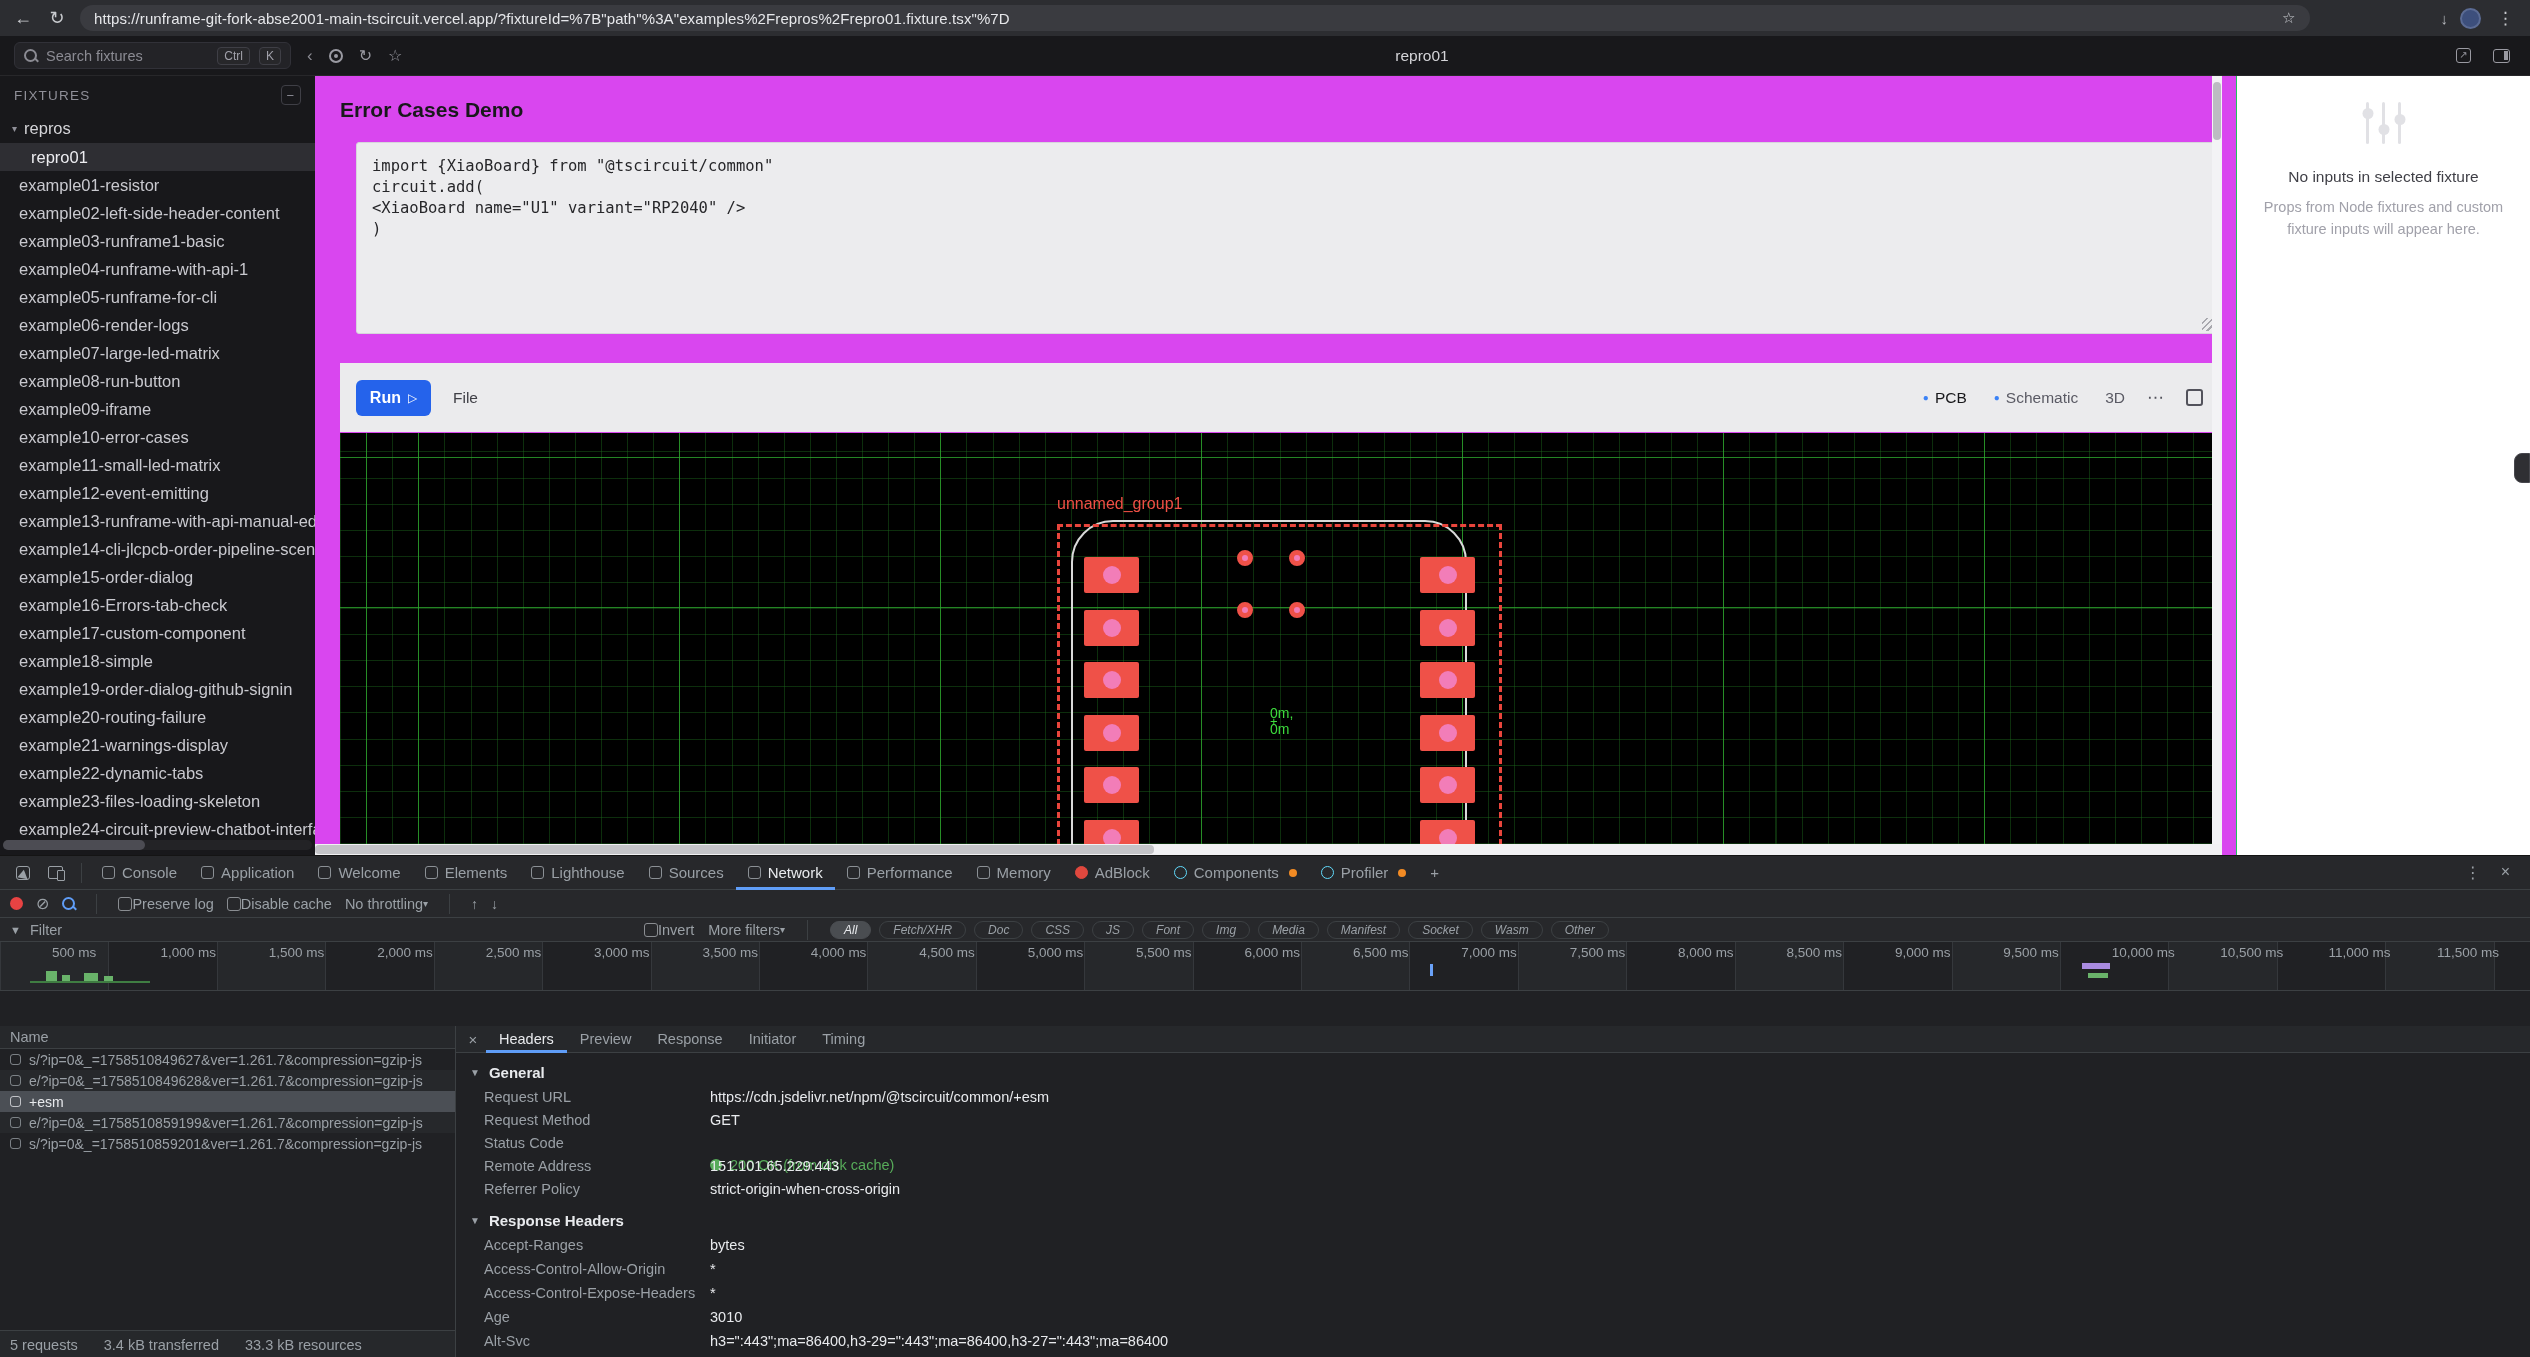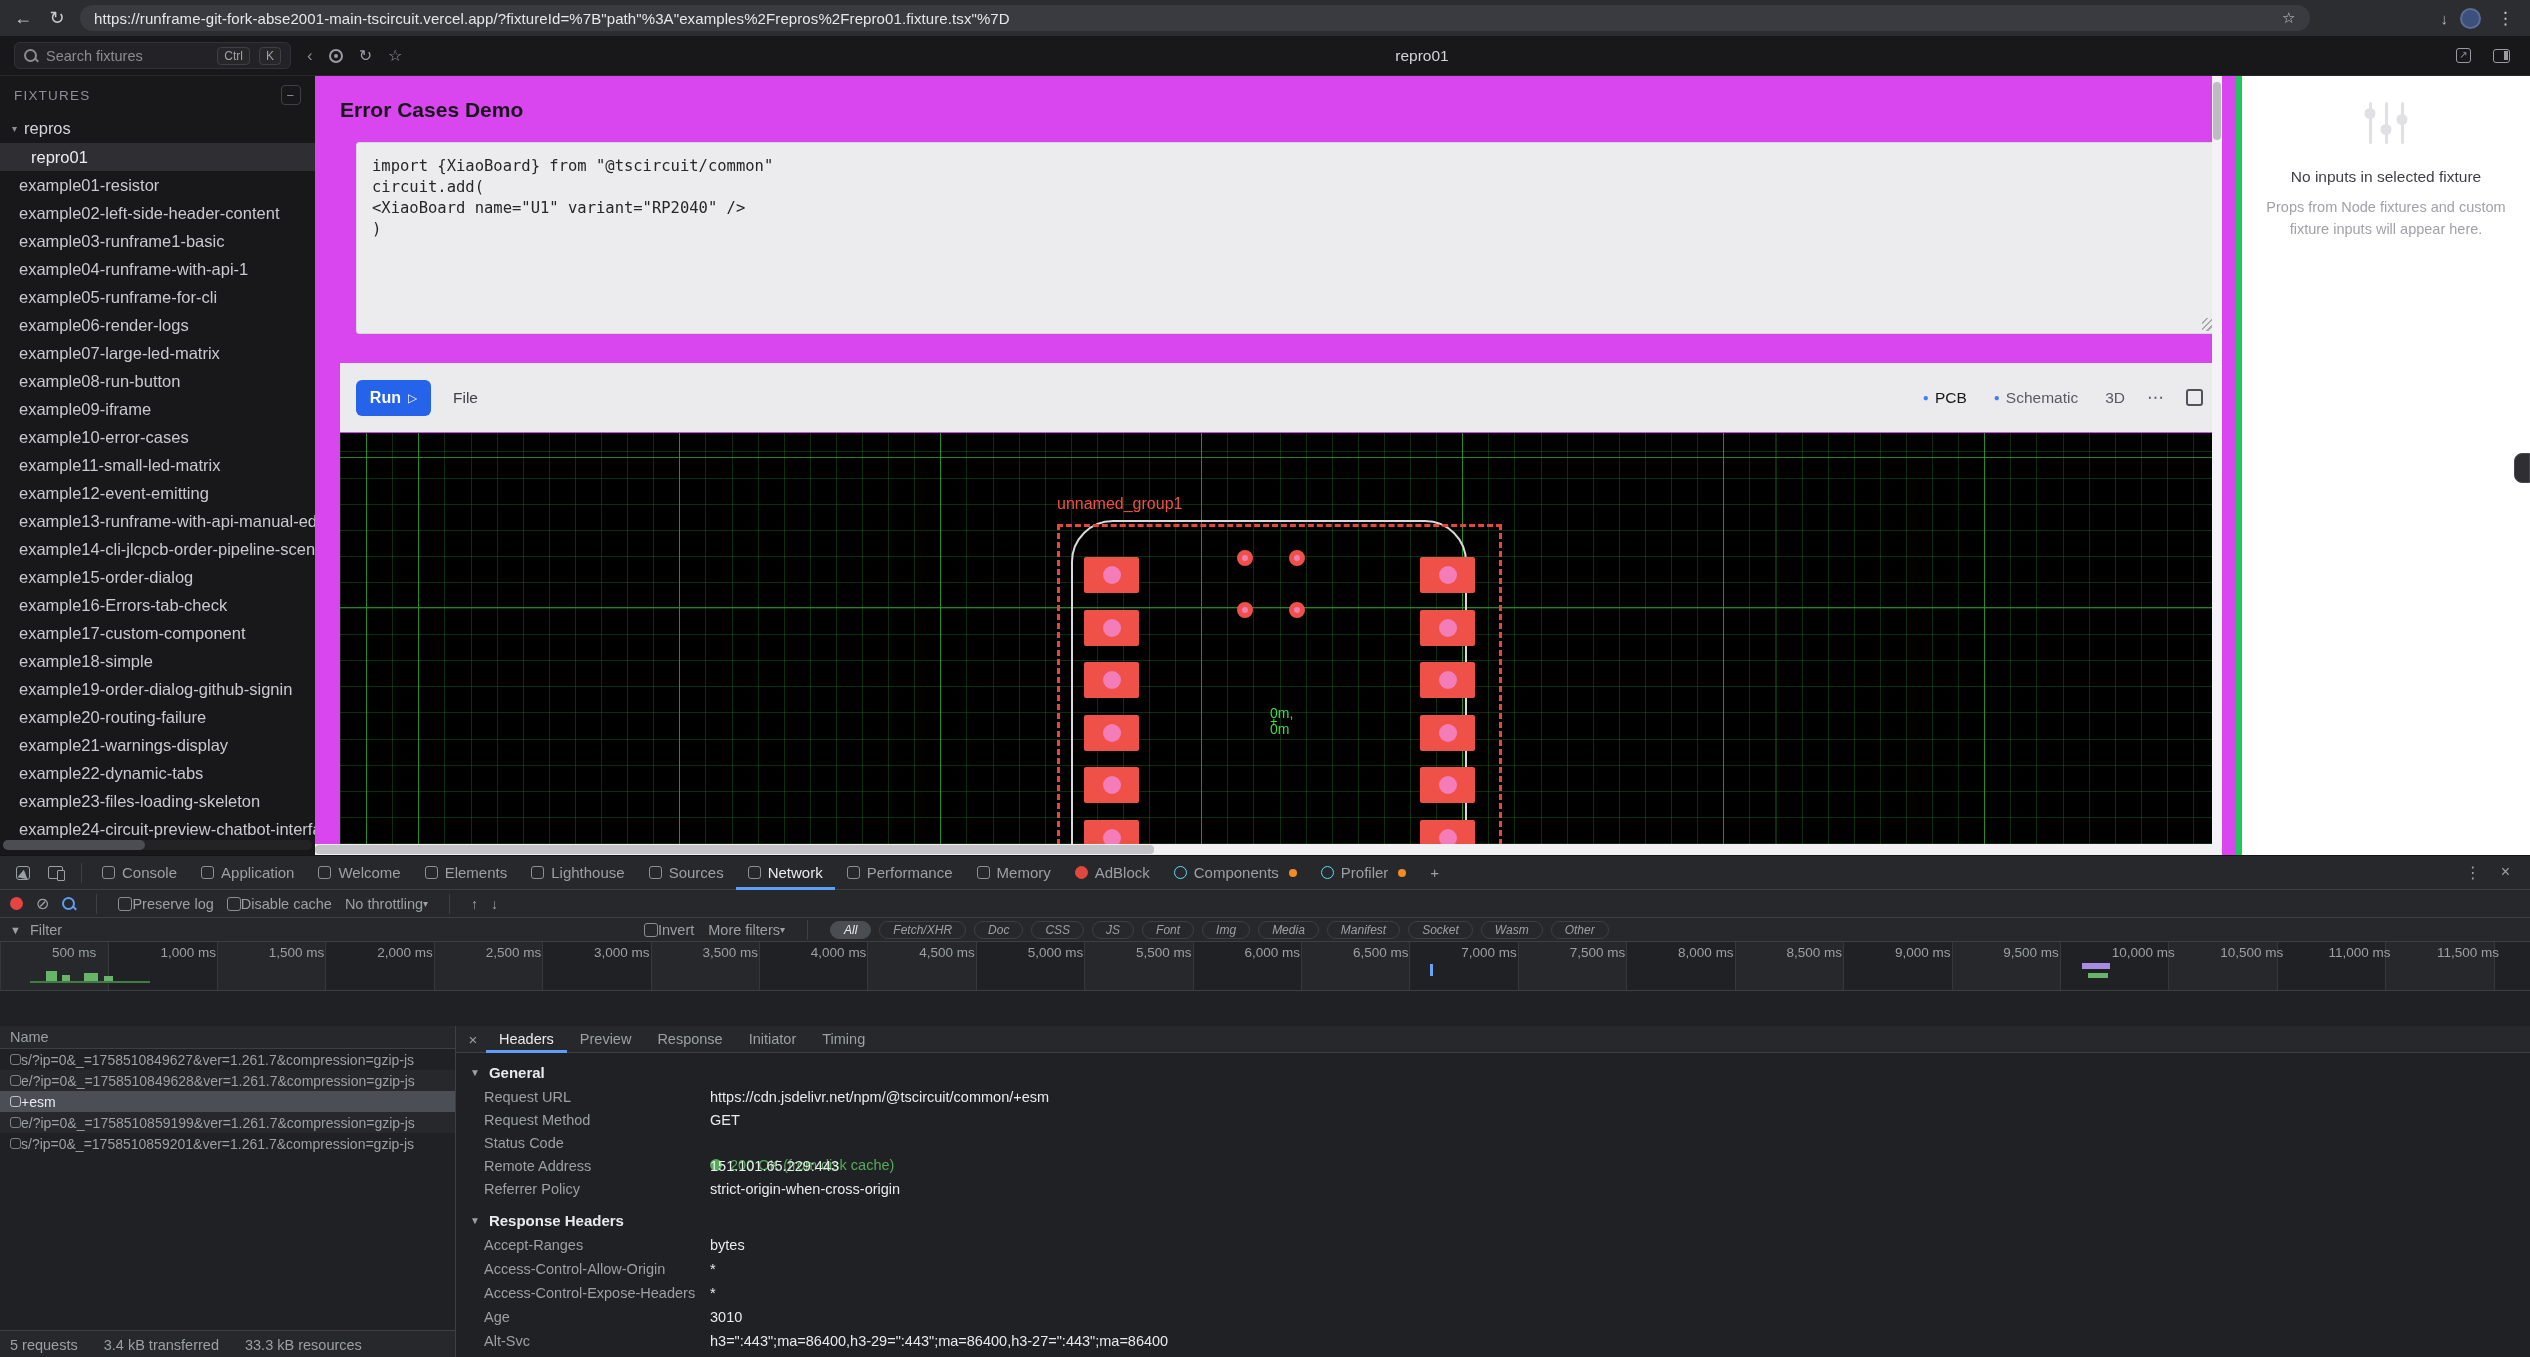--- a/index.html
+++ b/index.html
@@ -99,21 +99,21 @@
   .hole{width:16px;height:16px;border-radius:50%;background:#f27db8;border:5px solid #ef5148;}
   .origin{left:930px;top:288px;color:#3ddc3d;font-size:14px;display:flex;gap:6px;align-items:center;}
   .origin .cross{font-size:13px;}
   .main-hscroll{position:absolute;left:0;right:14px;bottom:0;height:11px;background:#f1f1f3;}
   .main-hscroll .thumb{width:44%;height:9px;margin-top:1px;background:#c4c4c8;border-radius:4px;}
   .main-vscroll{position:absolute;right:14px;top:0;bottom:11px;width:10px;background:#f3f3f5;}
   .main-vscroll .thumb{height:58px;margin:6px auto 0;width:8px;background:#bcbcc2;border-radius:5px;}
 
   
   .right-panel{position:absolute;top:76px;left:2236px;width:294px;height:779px;background:#fff;
-    border-left:6px solid #22c55e;display:flex;flex-direction:column;align-items:center;
+    border-left:1px solid #22c55e;display:flex;flex-direction:column;align-items:center;
     text-align:center;padding-top:26px;}
   .sliders-icon{display:flex;gap:13px;margin-bottom:24px;opacity:.55;}
   .sl{width:3px;height:42px;background:#c9c9d1;position:relative;border-radius:2px;}
   .sl::after{content:'';position:absolute;left:50%;transform:translateX(-50%);width:11px;height:11px;
     border-radius:50%;background:#c9c9d1;}
   .sl:nth-child(1)::after{top:6px;}.sl:nth-child(2)::after{top:22px;}.sl:nth-child(3)::after{top:12px;}
   .np-title{font-size:15.5px;color:#3f3f46;margin-bottom:11px;}
   .np-body{font-size:14.5px;color:#a1a1aa;width:255px;line-height:1.5;}
   .edge-handle{position:absolute;top:453px;right:0;width:16px;height:30px;background:#2f2f33;
     border-radius:8px 0 0 8px;border:1px solid #47474d;}
@@ -164,21 +164,21 @@
   .tick-row{position:absolute;top:3px;left:52px;display:flex;}
   .tick{width:108.42px;flex:none;text-align:left;font-size:13.5px;color:#9aa0a6;}
   .ov-mark{position:absolute;}
 
   .dt-gap{height:35px;background:#202124;}
   .dt-body{display:flex;height:332px;}
   .dt-requests{width:456px;border-right:1px solid #3c4043;display:flex;flex-direction:column;background:#202124;}
   .req-head{height:23px;line-height:22px;padding-left:10px;background:#26282b;border-bottom:1px solid #3c4043;
     font-size:14.5px;color:#9aa0a6;}
   .req-rows{flex:1;overflow:hidden;}
-  .req-row{height:21px;display:flex;align-items:center;padding-left:10px;font-size:14px;
+  .req-row{height:21px;display:flex;align-items:center;gap:8px;padding-left:10px;font-size:14px;
     color:#9aa0a6;white-space:nowrap;overflow:hidden;}
   .req-row:nth-child(even){background:#26282b;}
   .req-row.selected{background:#4b4f55;color:#e8eaed;}
   .req-ico{width:11px;height:11px;border:1.5px solid currentColor;border-radius:3px;flex:none;opacity:.75;}
   .req-summary{height:28px;border-top:1px solid #3c4043;display:flex;align-items:center;gap:26px;
     padding-left:10px;font-size:14.5px;color:#9aa0a6;background:#26282b;}
 
   .dt-details{flex:1;display:flex;flex-direction:column;background:#202124;min-width:0;}
   .det-tabs{height:27px;display:flex;align-items:center;border-bottom:1px solid #3c4043;background:#26282b;padding:0 4px;}
   .det-x{width:26px;text-align:center;color:#9aa0a6;font-size:15px;}

